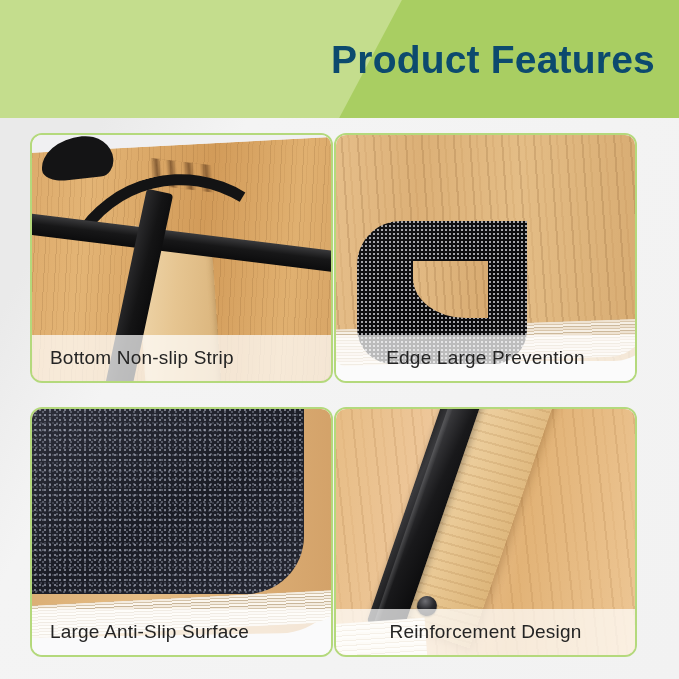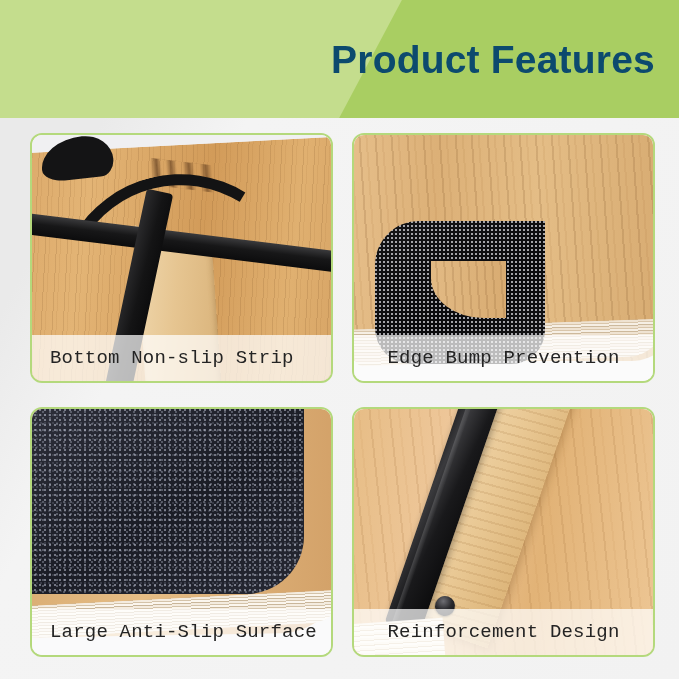--- a/index.html
+++ b/index.html
@@ -58,22 +58,21 @@
   
   .grid {
     position: absolute;
     left: 30px;
     top: 133px;
     width: 621px;
     height: 524px;
     display: grid;
     grid-template-columns: 303px 303px;
     grid-template-rows: 250px 250px;
-    gap: 24px 19px;
-    font-family: Liberation Mono, monospace;
+    gap: 24px 1px;
   }
 
   .card {
     position: relative;
     border: 2px solid #b4d97c;
     border-radius: 12px;
     overflow: hidden;
     background: #ffffff;
   }
 
@@ -338,21 +337,21 @@
   </div>
 
   <div class="card">
     <div class="photo p2">
       <div class="p2-board"></div>
       <div class="p2-ply"></div>
       <div class="p2-pad">
         <div class="p2-pad-notch"></div>
       </div>
     </div>
-    <div class="caption">Edge Bump Prevention</div>
+    <div class="caption">Edge Large Prevention</div>
   </div>
 
   <div class="card">
     <div class="photo p3">
       <div class="p3-board"></div>
       <div class="p3-plyedge"></div>
       <div class="p3-tape"></div>
     </div>
     <div class="caption left">Large Anti-Slip Surface</div>
   </div>

